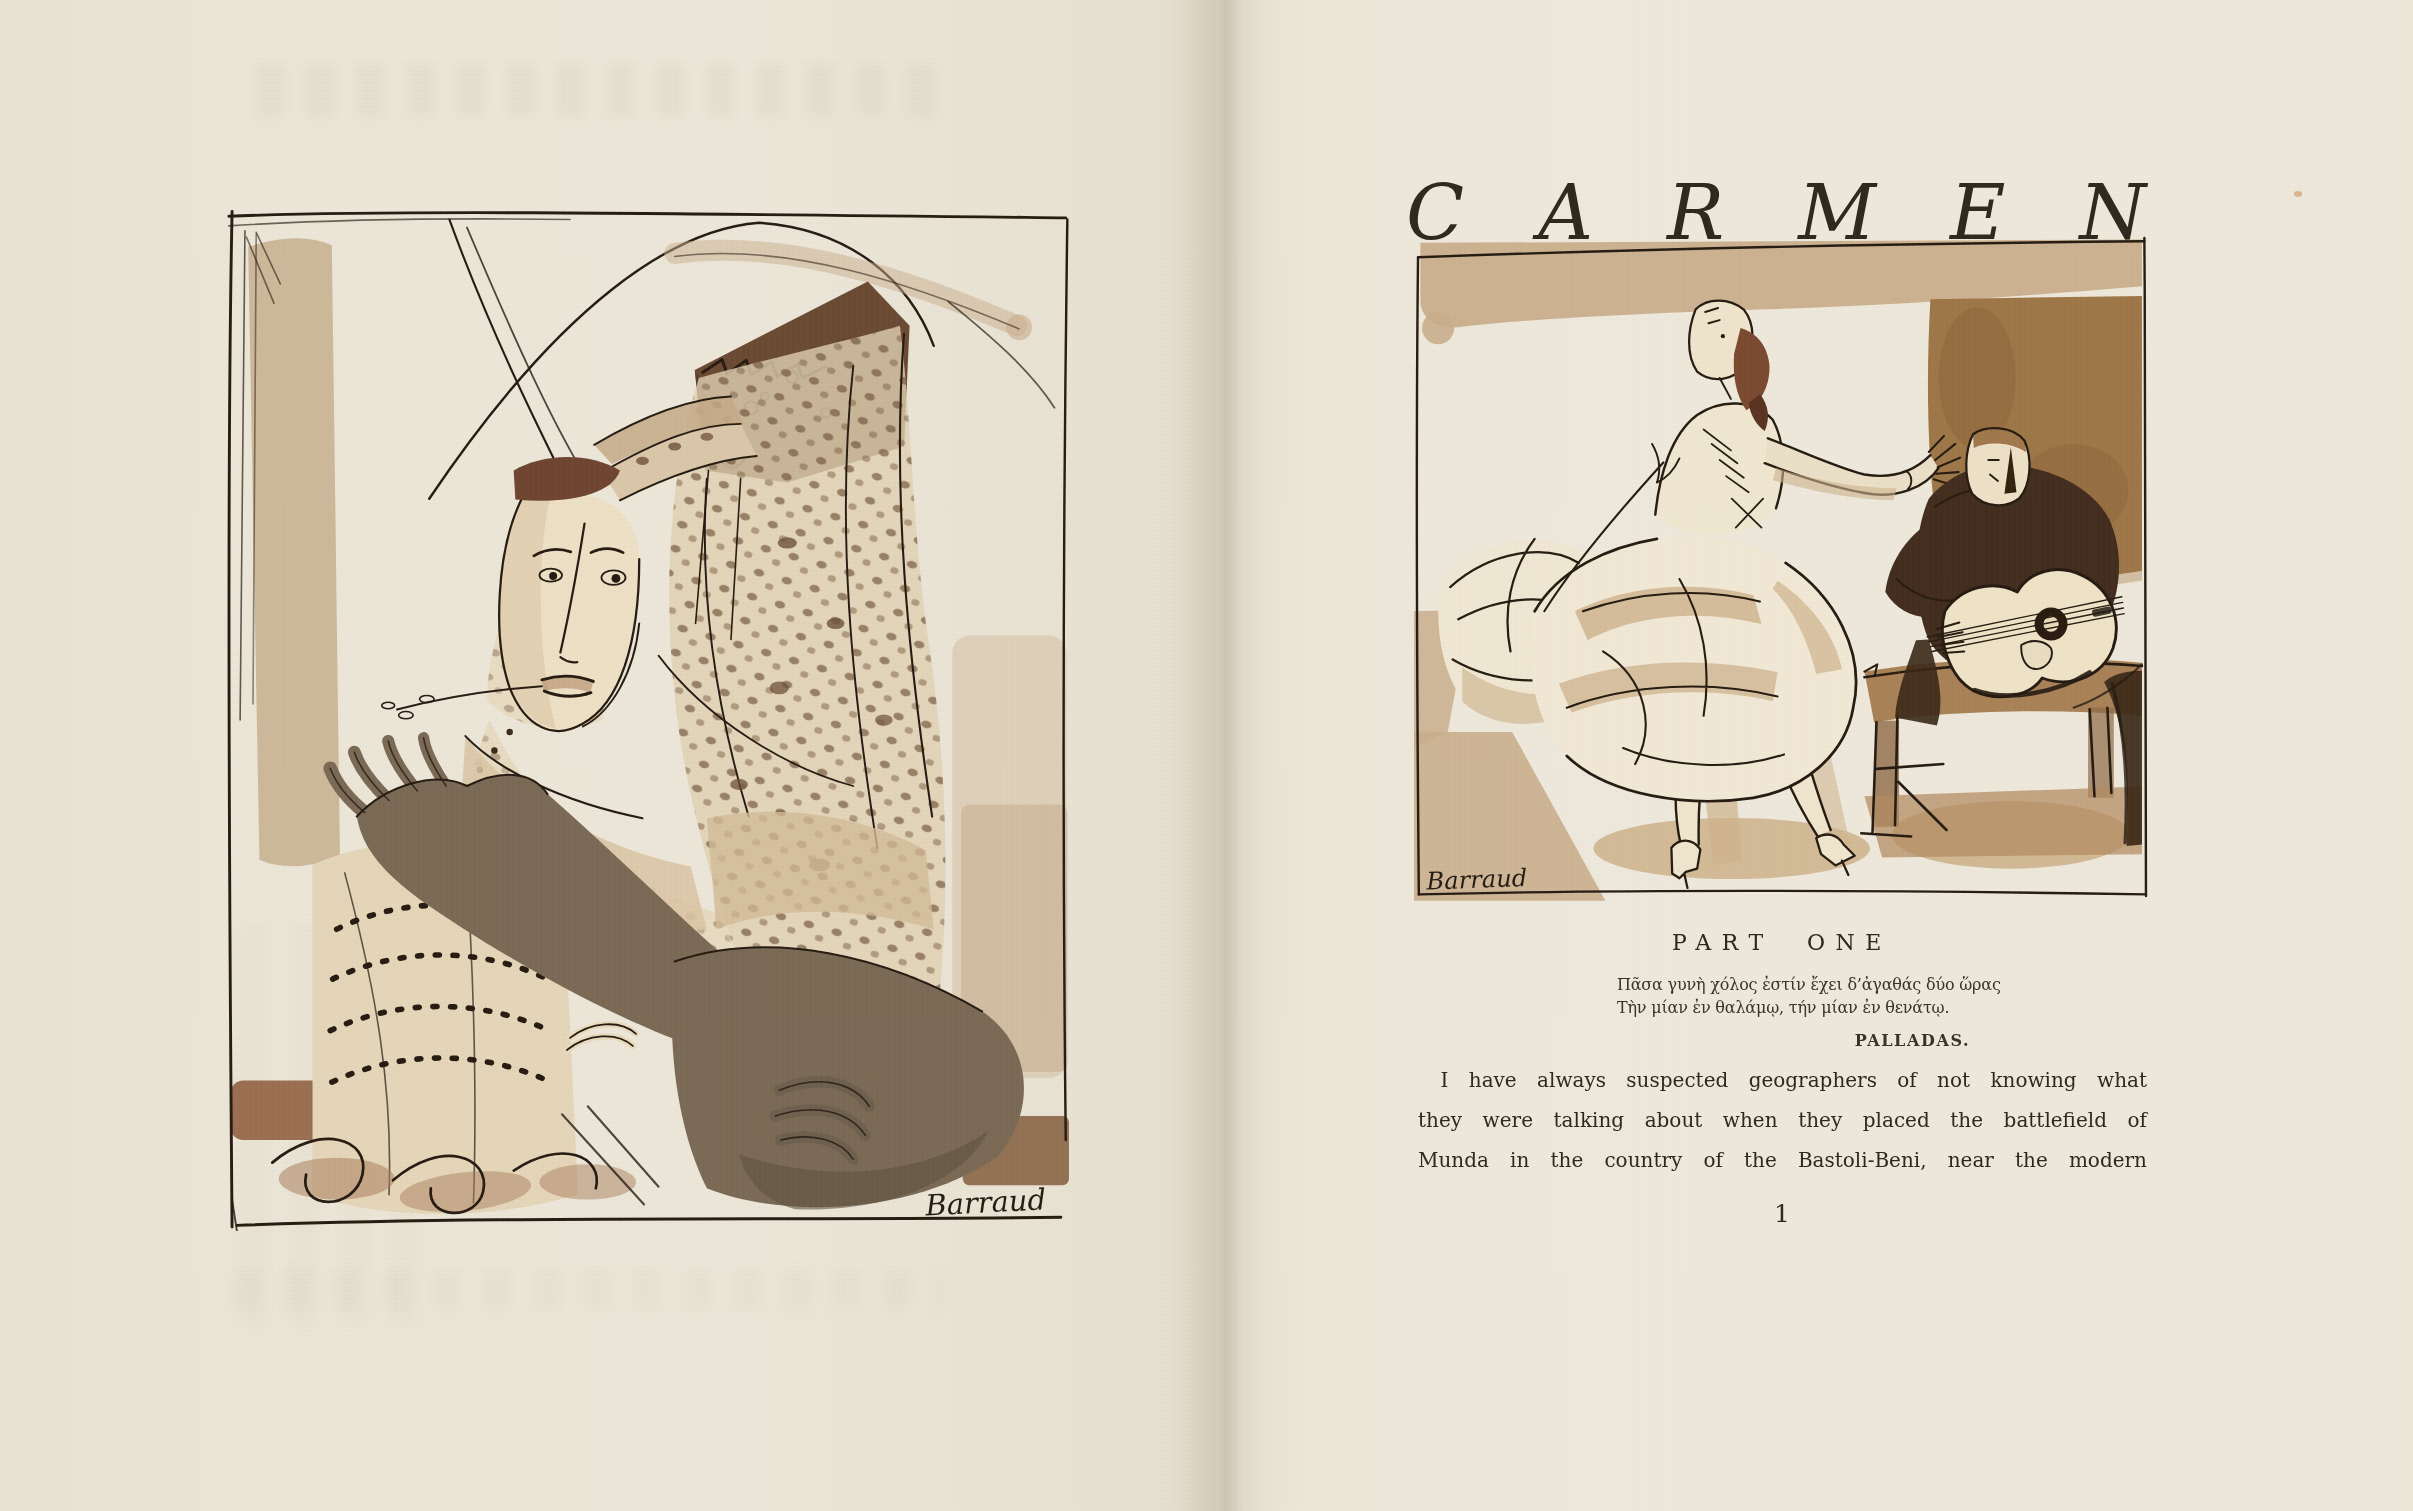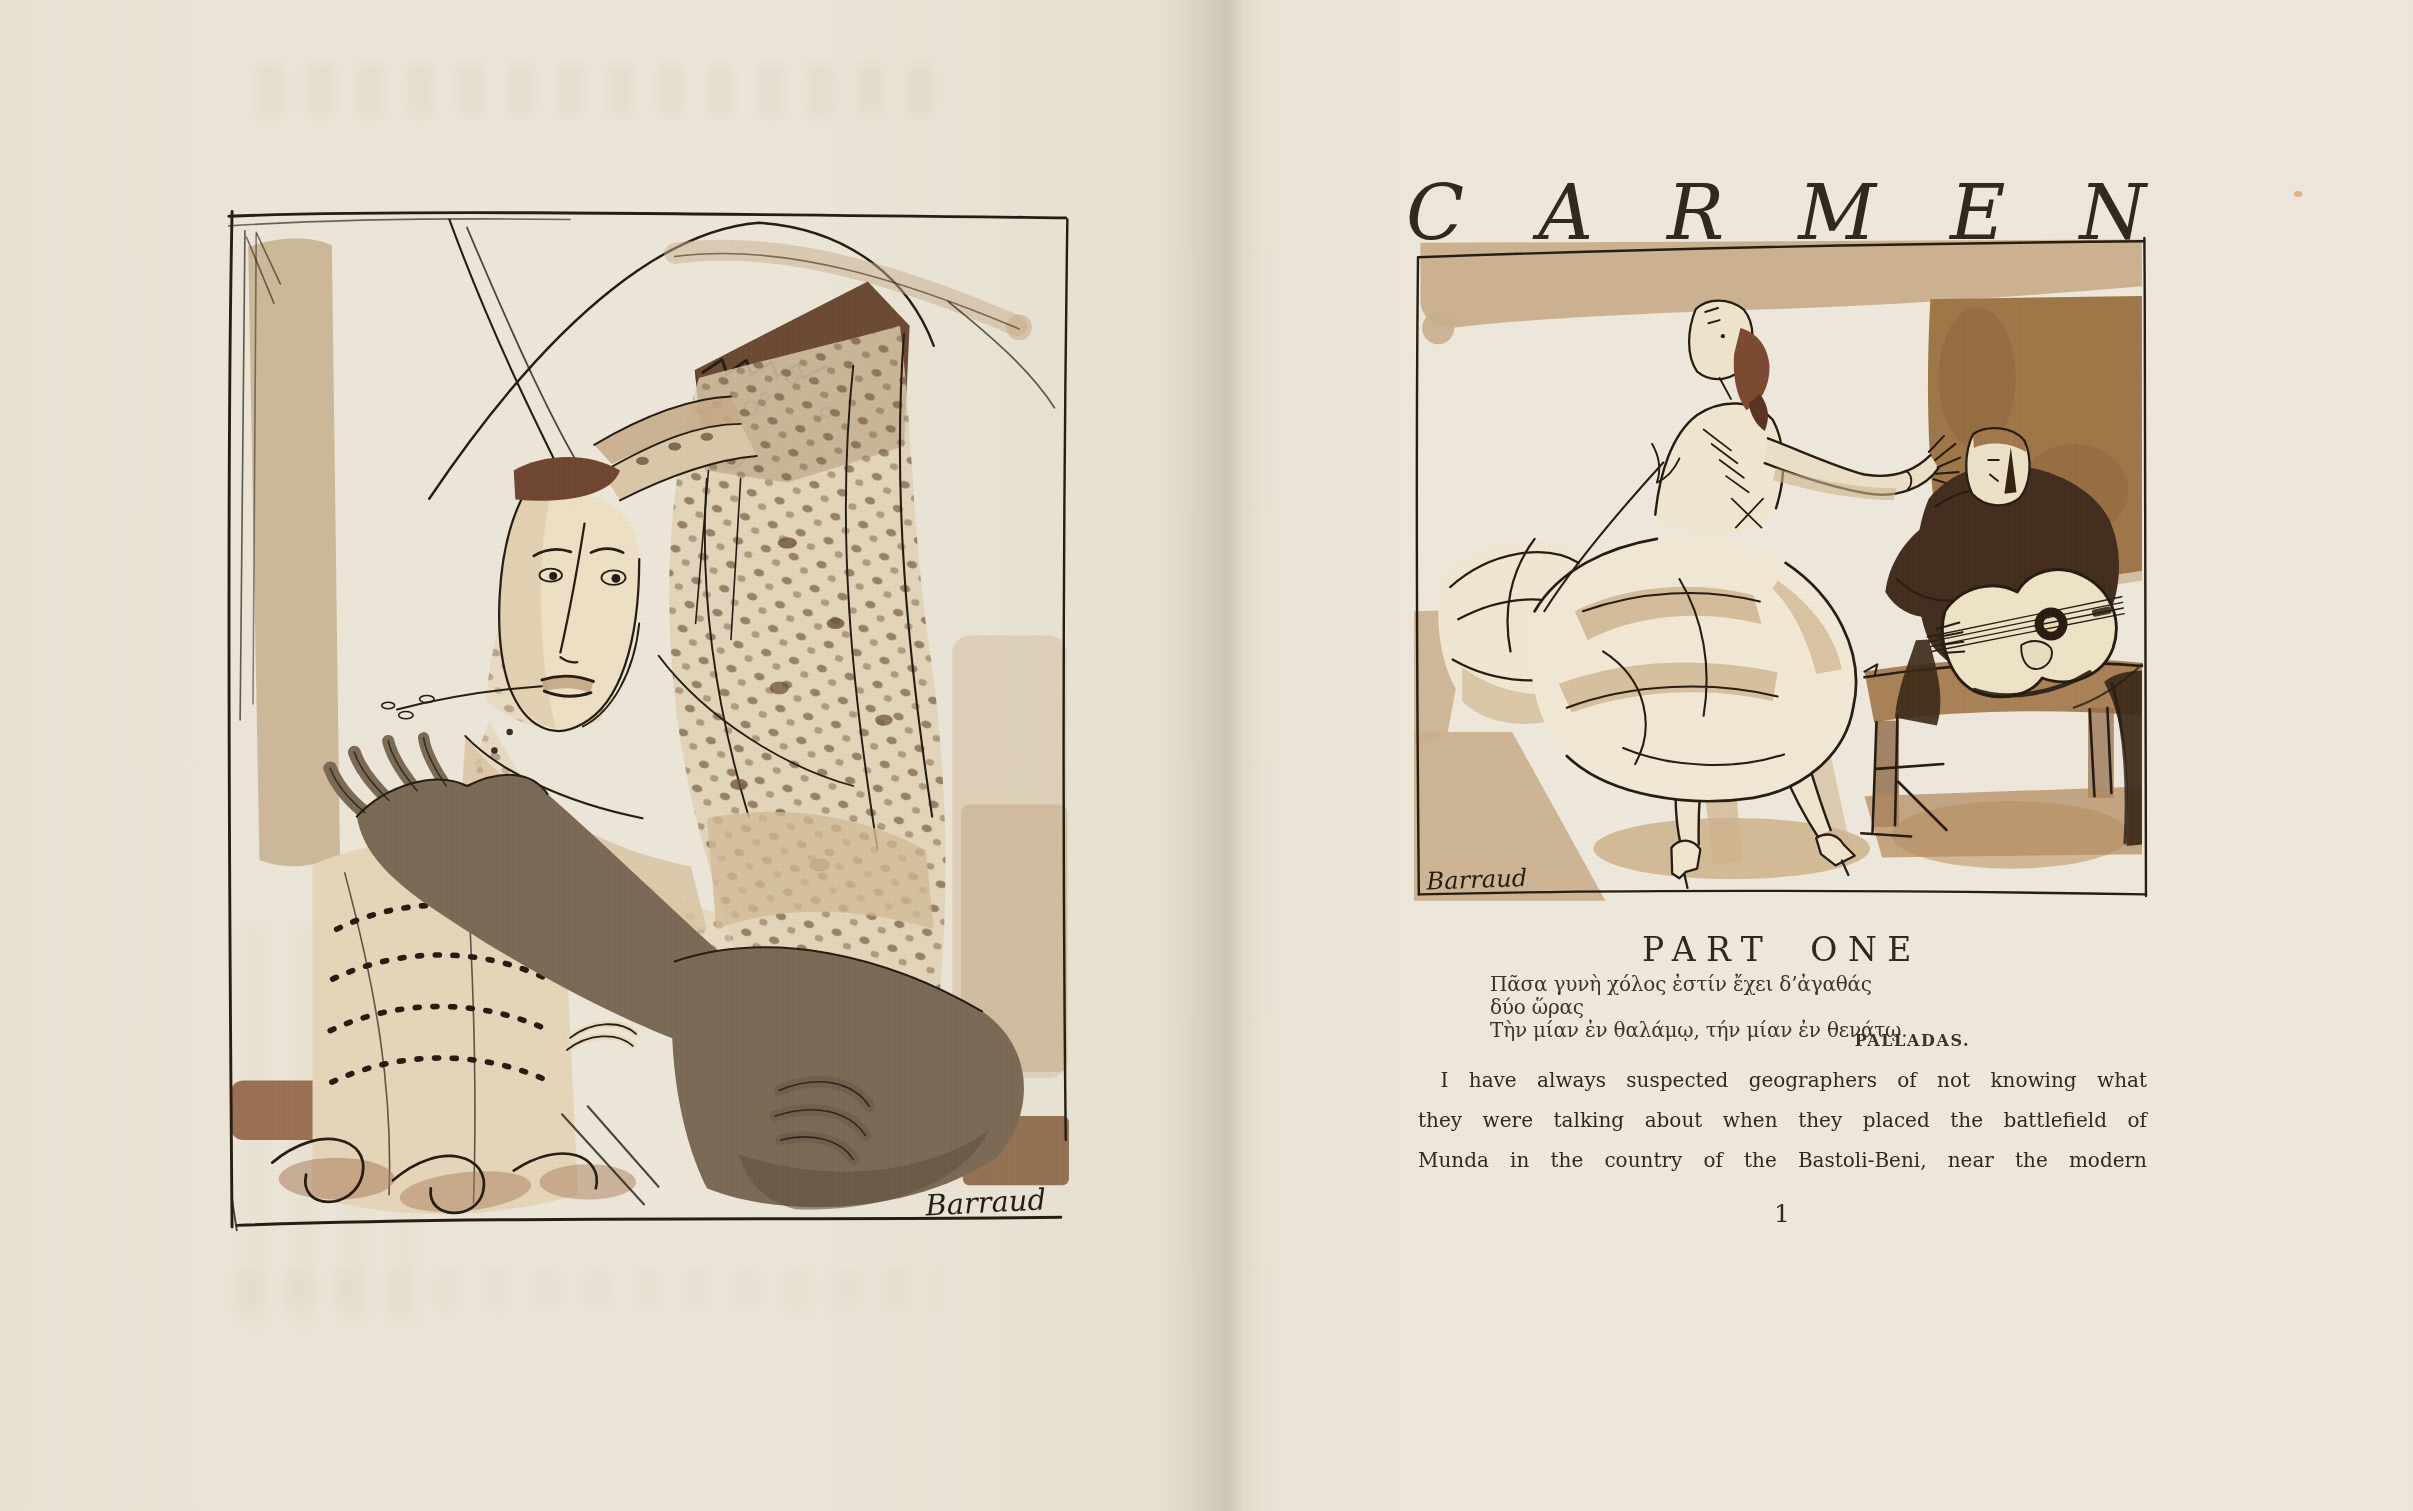--- a/index.html
+++ b/index.html
@@ -17,23 +17,23 @@
                 repeating-linear-gradient(90deg,rgba(255,255,255,.02) 0 2.4px,transparent 2.4px 5.6px);}
   .ghost{position:absolute;filter:blur(5.6px);opacity:.16;pointer-events:none;
      background:repeating-linear-gradient(90deg,rgba(125,105,75,.35) 0 27px,transparent 27px 50px);}
   .fleck{position:absolute;width:8px;height:5.6px;border-radius:50%;background:#c9813f;opacity:.5;}
 
   
   .title{position:absolute;left:1406px;top:175px;width:740px;display:flex;
          justify-content:space-between;font-style:italic;font-size:76px;line-height:76px;
          color:#2f281e;}
   .part-heading{position:absolute;left:1414px;top:930px;width:736px;text-align:center;
-         font-size:33px;letter-spacing:10.5px;word-spacing:16px;color:#2e271d;}
-  .epigraph{position:absolute;left:1490px;top:973px;width:418px;
-         font-size:20px;line-height:23px;letter-spacing:-0.2px;color:#3a3226;}
+         font-size:22px;letter-spacing:10.5px;word-spacing:16px;color:#2e271d;}
+  .epigraph{position:absolute;left:1617px;top:973px;width:418px;
+         font-size:16px;line-height:23px;letter-spacing:-0.2px;color:#3a3226;}
   .epigraph-attr{position:absolute;left:1832px;top:1031px;width:161px;text-align:center;
          font-size:16px;font-weight:bold;letter-spacing:1.6px;color:#3a3226;}
   .bodytext{position:absolute;left:1418px;top:1060px;width:729px;
          font-size:20px;line-height:40px;color:#2e271e;}
   .bodyline{text-align:justify;text-align-last:justify;}
   .bodyline.first{padding-left:22.5px;}
   .pageno{position:absolute;left:1414px;top:1199px;width:736px;text-align:center;
          font-size:25px;color:#2e271e;}
 
   .illo{position:absolute;}

